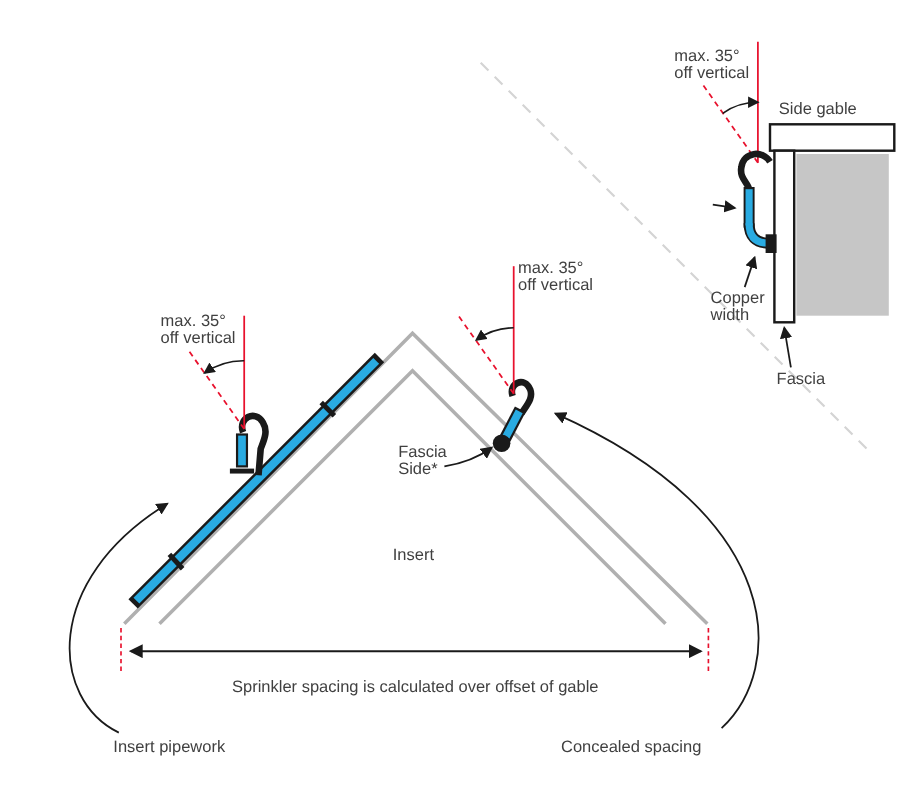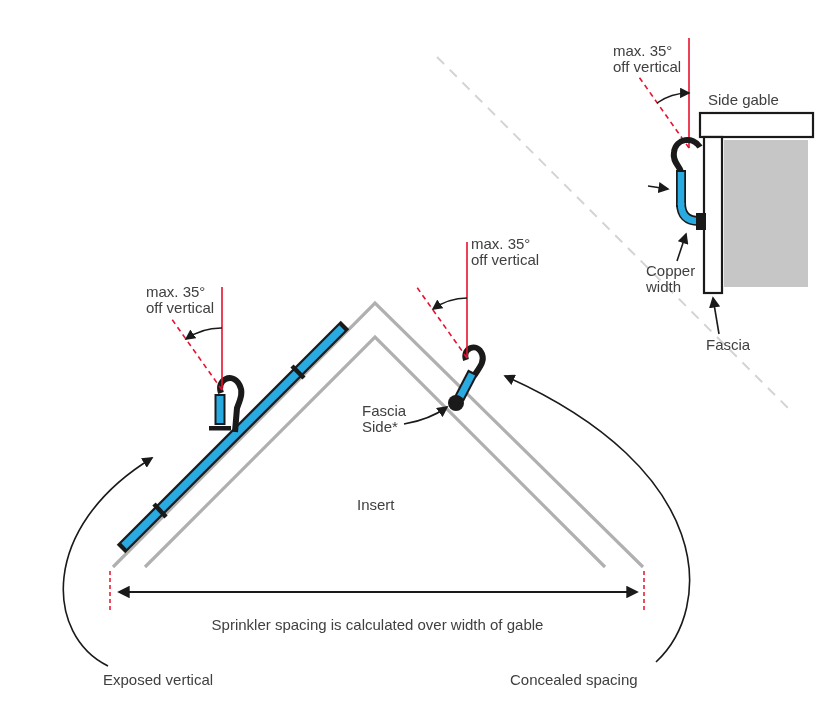--- a/index.html
+++ b/index.html
@@ -118,19 +118,19 @@
 
   <div class="label" style="left:706px; top:337px">Fascia</div>
 
   <div class="label" style="left:362px; top:403px">
     <div>Fascia</div>
     <div>Side*</div>
   </div>
 
   <div class="label" style="left:357px; top:497px">Insert</div>
 
-  <div class="label center" style="left:155px; top:617px; width:445px">Sprinkler spacing is calculated over width of gable</div>
+  <div class="label center" style="left:155px; top:617px; width:445px">Sprinkler spacing is calculated over offset of gable</div>
 
-  <div class="label" style="left:103px; top:672px">Exposed vertical</div>
+  <div class="label" style="left:103px; top:672px">Insert pipework</div>
 
   <div class="label" style="left:510px; top:672px">Concealed spacing</div>
 
 </div>
 
 </body></html>

